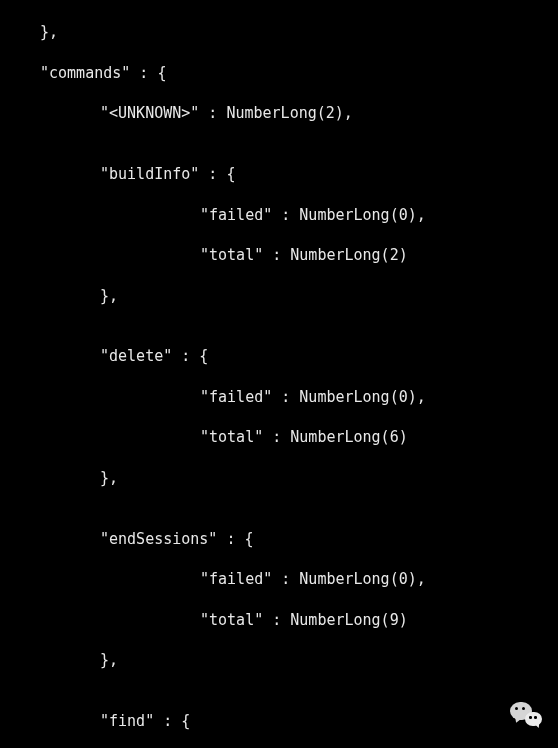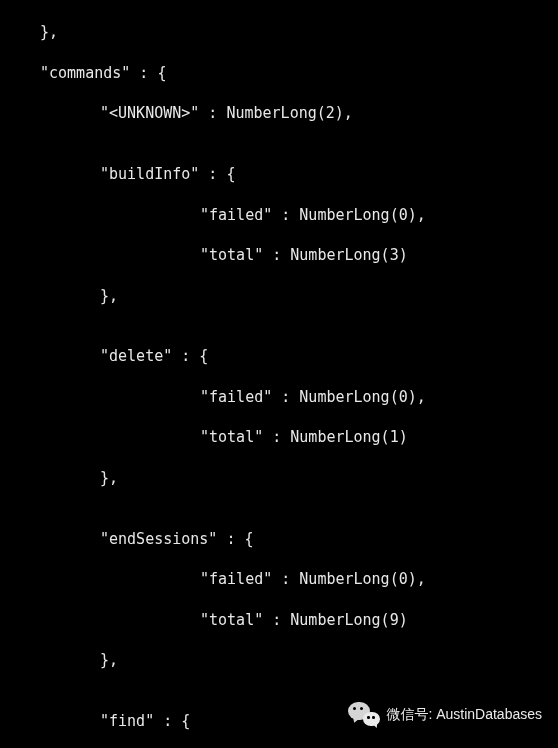--- a/index.html
+++ b/index.html
@@ -122,26 +122,26 @@
 </head>
 <body>
 
 <div class="code-block">
 <span class="ln i1">},</span>
 <span class="ln i1"><span>"commands"</span><span> : {</span></span>
 <span class="ln i2">"&lt;UNKNOWN&gt;" : NumberLong(2),</span>
 
 <span class="ln i2"><span>"buildInfo"</span><span> : {</span></span>
 <span class="ln i4"><span>"failed"</span> : <span>NumberLong(0),</span></span>
-<span class="ln i4"><span>"total"</span> : <span>NumberLong(3)</span></span>
+<span class="ln i4"><span>"total"</span> : <span>NumberLong(2)</span></span>
 <span class="ln i2">},</span>
 
 <span class="ln i2"><span>"delete"</span><span> : {</span></span>
 <span class="ln i4"><span>"failed"</span> : <span>NumberLong(0),</span></span>
-<span class="ln i4"><span>"total"</span> : <span>NumberLong(1)</span></span>
+<span class="ln i4"><span>"total"</span> : <span>NumberLong(6)</span></span>
 <span class="ln i2">},</span>
 
 <span class="ln i2"><span>"endSessions"</span><span> : {</span></span>
 <span class="ln i4"><span>"failed"</span> : <span>NumberLong(0),</span></span>
 <span class="ln i4"><span>"total"</span> : <span>NumberLong(9)</span></span>
 <span class="ln i2">},</span>
 
 <span class="ln i2"><span>"find"</span><span> : {</span></span>
 
 
@@ -176,14 +176,13 @@
   <div class="bubble-group">
     <div class="bubble bubble-big">
         <span class="eye l"></span>
         <span class="eye r"></span>
       </div>
     <div class="bubble bubble-small">
         <span class="eye l"></span>
         <span class="eye r"></span>
       </div>
   </div>
-  <span class="badge-text">微信号: AustinDatabases</span>
 </div>
 
 </body></html>

